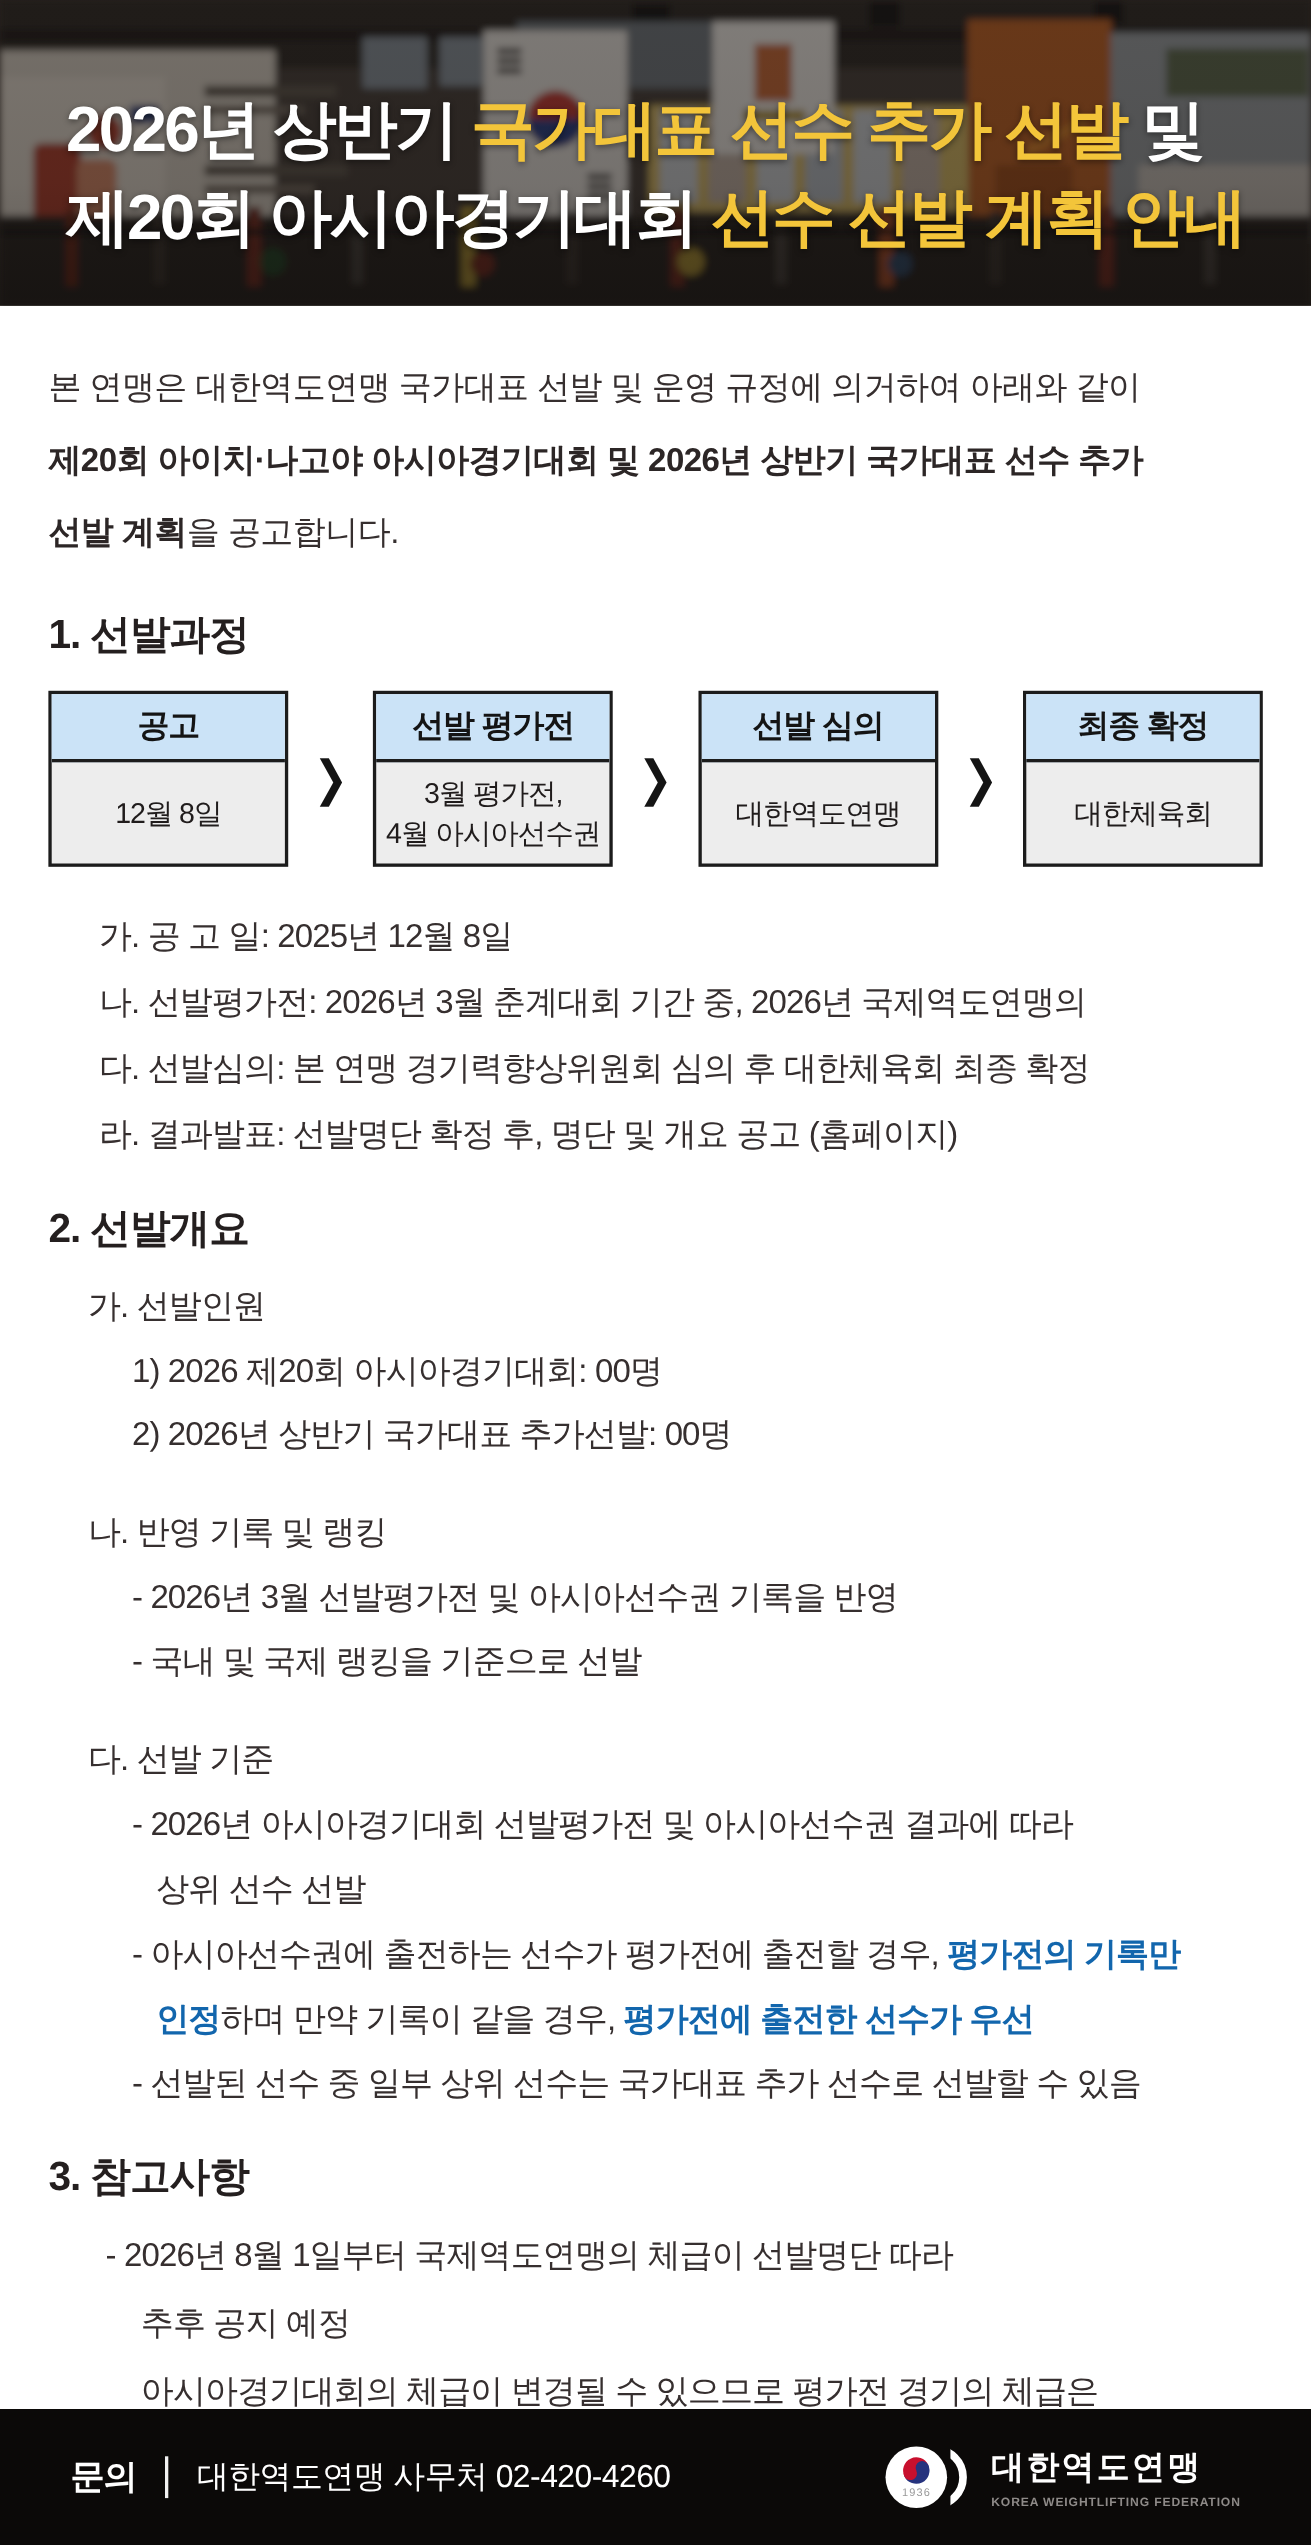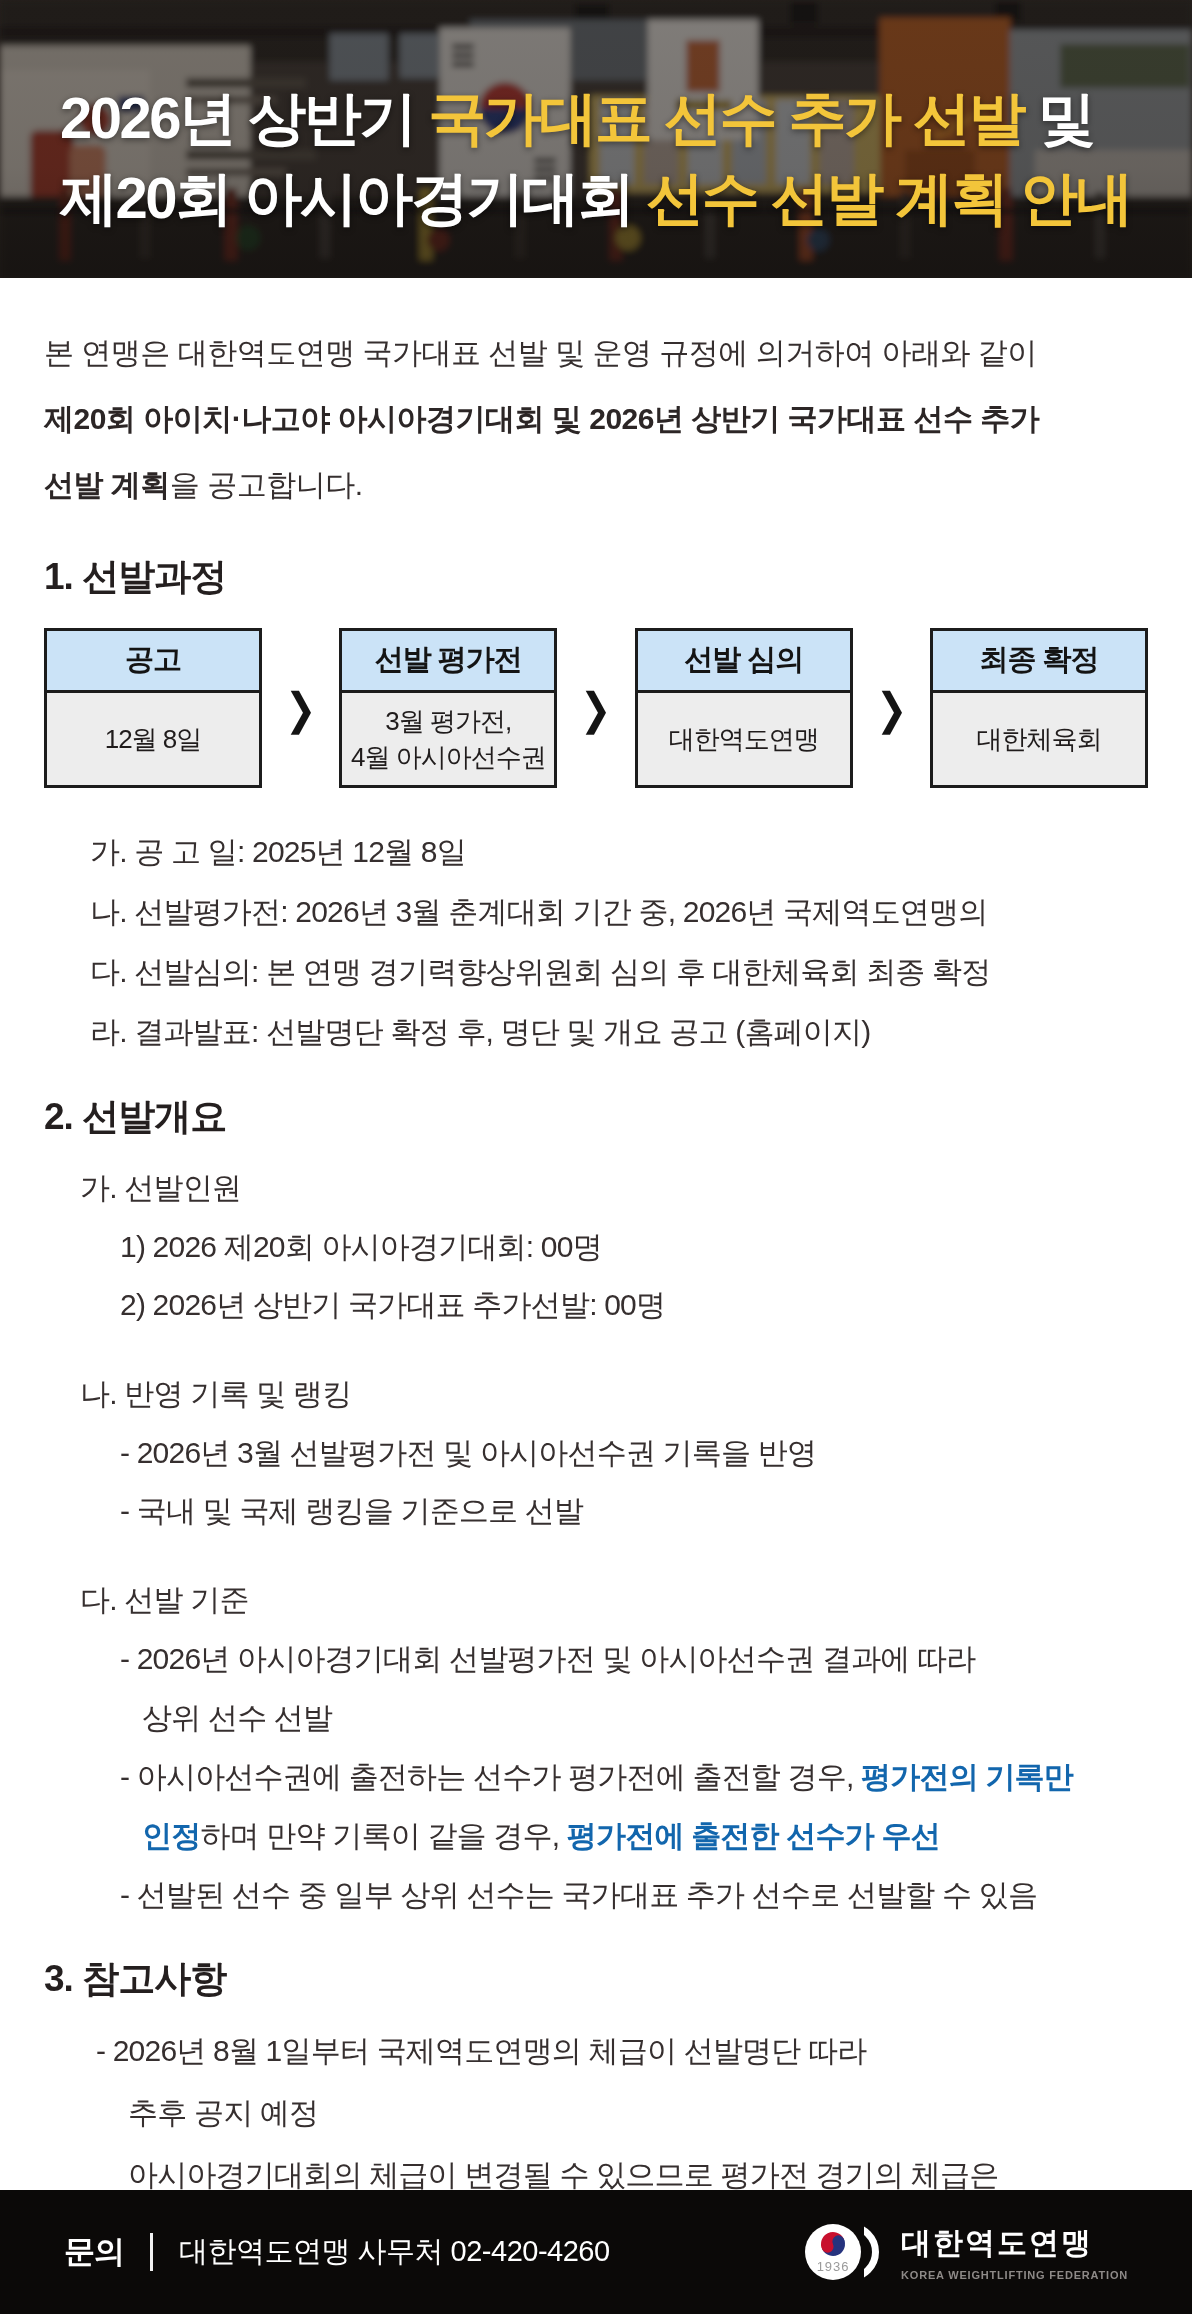--- a/index.html
+++ b/index.html
@@ -63,21 +63,21 @@
   .logo { margin-left:auto; display:flex; align-items:center; }
   .logo-mark { position:relative; width:86px; height:60px; }
   .logo-crescent { position:absolute; left:16px; top:1px; width:58px; height:58px;
     border-radius:50%; border:7px solid #ffffff; clip-path:inset(0 0 0 74%); }
   .logo-circle { position:absolute; left:0; top:2px; width:56px; height:56px; border-radius:50%;
     background:#ffffff; display:flex; flex-direction:column; align-items:center; justify-content:center; }
   .taegeuk { position:relative; width:24px; height:24px; border-radius:50%;
     background:linear-gradient(180deg,#c8102e 50%,#26337e 50%); transform:rotate(-26deg); margin-top:2px; }
   .taegeuk::before { content:''; position:absolute; left:0; top:25%; width:50%; height:50%; border-radius:50%; background:#c8102e; }
   .taegeuk::after  { content:''; position:absolute; right:0; top:25%; width:50%; height:50%; border-radius:50%; background:#26337e; }
-  .logo-year { font-size:13px; color:#9a9a9a; margin-top:3px; letter-spacing:1px; }
+  .logo-year { font-size:10px; color:#9a9a9a; margin-top:3px; letter-spacing:1px; }
   .logo-text { margin-left:10px; }
   .logo-title { font-size:30px; font-weight:800; letter-spacing:2px; color:#ffffff; }
   .logo-subtitle { font-size:11px; font-weight:700; letter-spacing:.8px; color:#8e8a88; margin-top:5px; }
 </style>
 </head>
 <body>
 
 <div class="page">
 
   <div class="hero">

